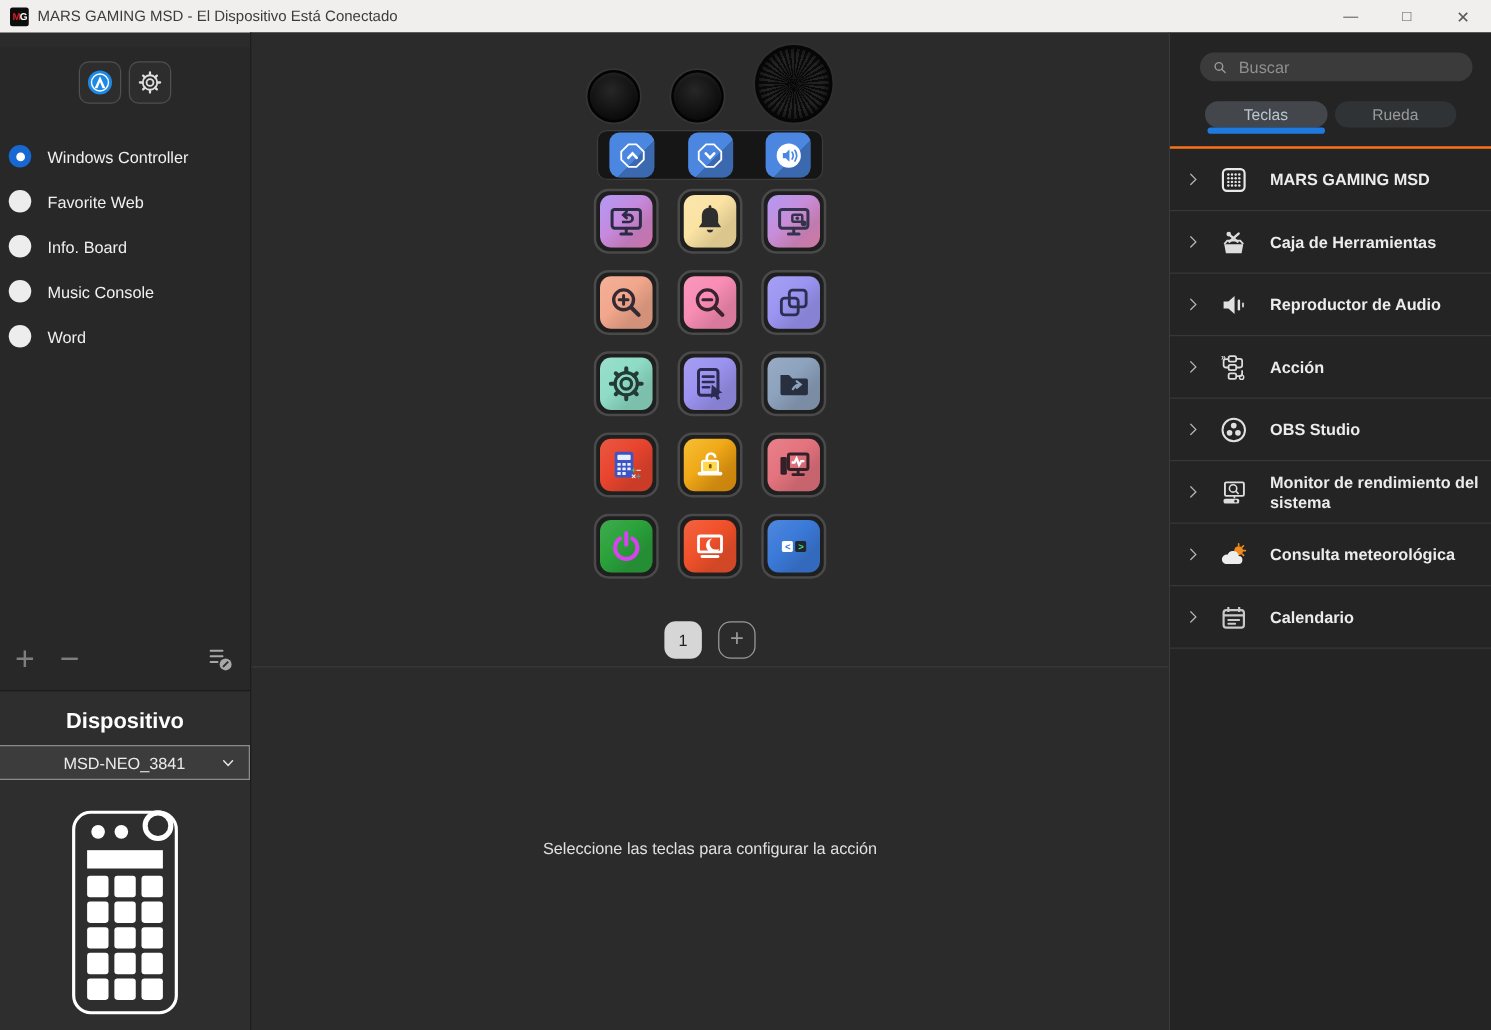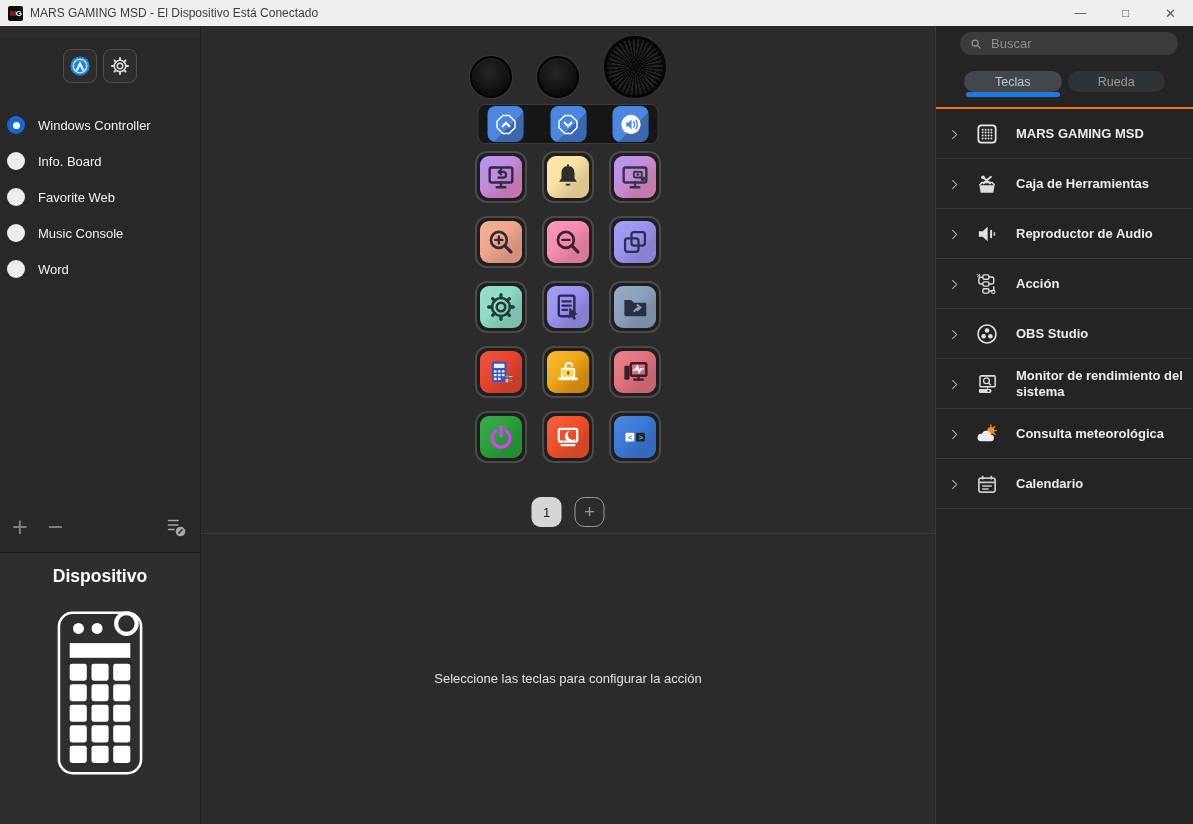--- a/index.html
+++ b/index.html
@@ -56,21 +56,21 @@
   .keys-grid{position:absolute;top:125px;left:50%;transform:translateX(-50%);display:grid;grid-template-columns:repeat(3,52px);gap:13px 15px;}
   .key{width:52px;height:52px;border:2px solid #4a4a4a;border-radius:12px;background:#1f1f1f;padding:3px;cursor:pointer;}
   .key-face{width:100%;height:100%;border-radius:9px;position:relative;overflow:hidden;display:flex;align-items:center;justify-content:center;}
   .key-face svg{width:34px;height:34px;position:relative;z-index:1;}
   .key-face::after{content:"";position:absolute;inset:0;background:linear-gradient(135deg,rgba(255,255,255,.10) 0%,transparent 42%,rgba(0,0,0,.13) 72%);}
   .page-row{position:absolute;top:471px;left:50%;transform:translateX(-50%);display:flex;gap:13px;}
   .page-num{width:30px;height:30px;background:#d6d6d6;border-radius:9px;display:flex;align-items:center;justify-content:center;font-size:13px;color:#222;cursor:pointer;}
   .page-add{width:30px;height:30px;border:1.8px solid #9a9a9a;border-radius:10px;display:flex;align-items:center;justify-content:center;font-size:19px;font-weight:300;color:#9a9a9a;cursor:pointer;}
 
   
-  .search-row{display:flex;align-items:center;gap:12px;padding:6px 14px 0 24px;}
+  .search-row{display:flex;align-items:center;gap:12px;padding:16px 14px 0 24px;}
   .search-box{flex:1;height:23px;background:#3b3b3b;border-radius:12px;display:flex;align-items:center;padding:0 9px;gap:6px;}
   .search-box .sic{width:14px;height:14px;flex-shrink:0;}
   .search-box input{flex:1;background:transparent;border:none;outline:none;font-size:13px;color:#ddd;min-width:0;}
   .search-box input::placeholder{color:#8f8f8f;}
   .list-btn{width:19px;height:19px;cursor:pointer;}
   .tabs-row{margin-top:12px;padding:4px 28px;display:flex;gap:6px;}
   .tab{flex:1;height:21px;border-radius:11px;background:#303336;display:flex;align-items:center;justify-content:center;font-size:12.5px;color:#9a9a9a;position:relative;cursor:pointer;}
   .tab.active{background:#43474c;color:#b9c6cf;}
   .tab.active::after{content:"";position:absolute;left:2px;right:2px;bottom:-5px;height:5px;border-radius:3px;background:#1f7ae0;}
   .cat-list{margin-top:11px;border-top:2px solid #f97316;}
@@ -125,25 +125,25 @@
             </span>
           </div>
       </div>
       <div class="radio-list">
           <div class="radio-item">
             <span class="radio sel"></span>
             <span class="radio-label">Windows Controller</span>
           </div>
           <div class="radio-item">
             <span class="radio"></span>
-            <span class="radio-label">Info. Board</span>
+            <span class="radio-label">Favorite Web</span>
           </div>
           <div class="radio-item">
             <span class="radio"></span>
-            <span class="radio-label">Favorite Web</span>
+            <span class="radio-label">Info. Board</span>
           </div>
           <div class="radio-item">
             <span class="radio"></span>
             <span class="radio-label">Music Console</span>
           </div>
           <div class="radio-item">
             <span class="radio"></span>
             <span class="radio-label">Word</span>
           </div>
         </div>
@@ -156,20 +156,28 @@
                 <path d="M4.5 5.5 h9.5 M4.5 10 h9.5 M4.5 14.5 h5.5"></path>
               </g>
               <circle cx="16.5" cy="16.5" r="4.8" fill="#a8a8a8"></circle>
               <path d="M14.4 18.5 l4.2-4.2" stroke="#2b2b2b" stroke-width="1.5"></path>
             </svg>
           </span>
       </div>
     </div>
     <div class="device-section">
       <div class="device-title">Dispositivo</div>
+      <div class="device-select">
+        <span class="nm">MSD-NEO_3841</span>
+        <span class="dd-chev" data-icon="chevron-down-icon">
+            <svg viewBox="0 0 24 24">
+              <path d="M5.5 8.5 L12 15.5 L18.5 8.5" fill="none" stroke="#e6e6e6" stroke-width="2.2" stroke-linecap="round"></path>
+            </svg>
+          </span>
+      </div>
       <div class="device-art" data-icon="device-art-icon">
           <svg viewBox="0 0 90 170">
             <rect x="3" y="3" width="84" height="164" rx="14" fill="none" stroke="#fff" stroke-width="2.6"></rect>
             <circle cx="23" cy="19" r="5.6" fill="#fff"></circle>
             <circle cx="42" cy="19" r="5.6" fill="#fff"></circle>
             <circle cx="72" cy="14" r="10.5" fill="#2e2e2e" stroke="#fff" stroke-width="4.2"></circle>
             <rect x="14" y="34" width="62" height="15" fill="#fff"></rect>
             <g fill="#fff">
               <rect x="14" y="55" width="17.5" height="17.5" rx="2.5"></rect>
               <rect x="36.3" y="55" width="17.5" height="17.5" rx="2.5"></rect>

